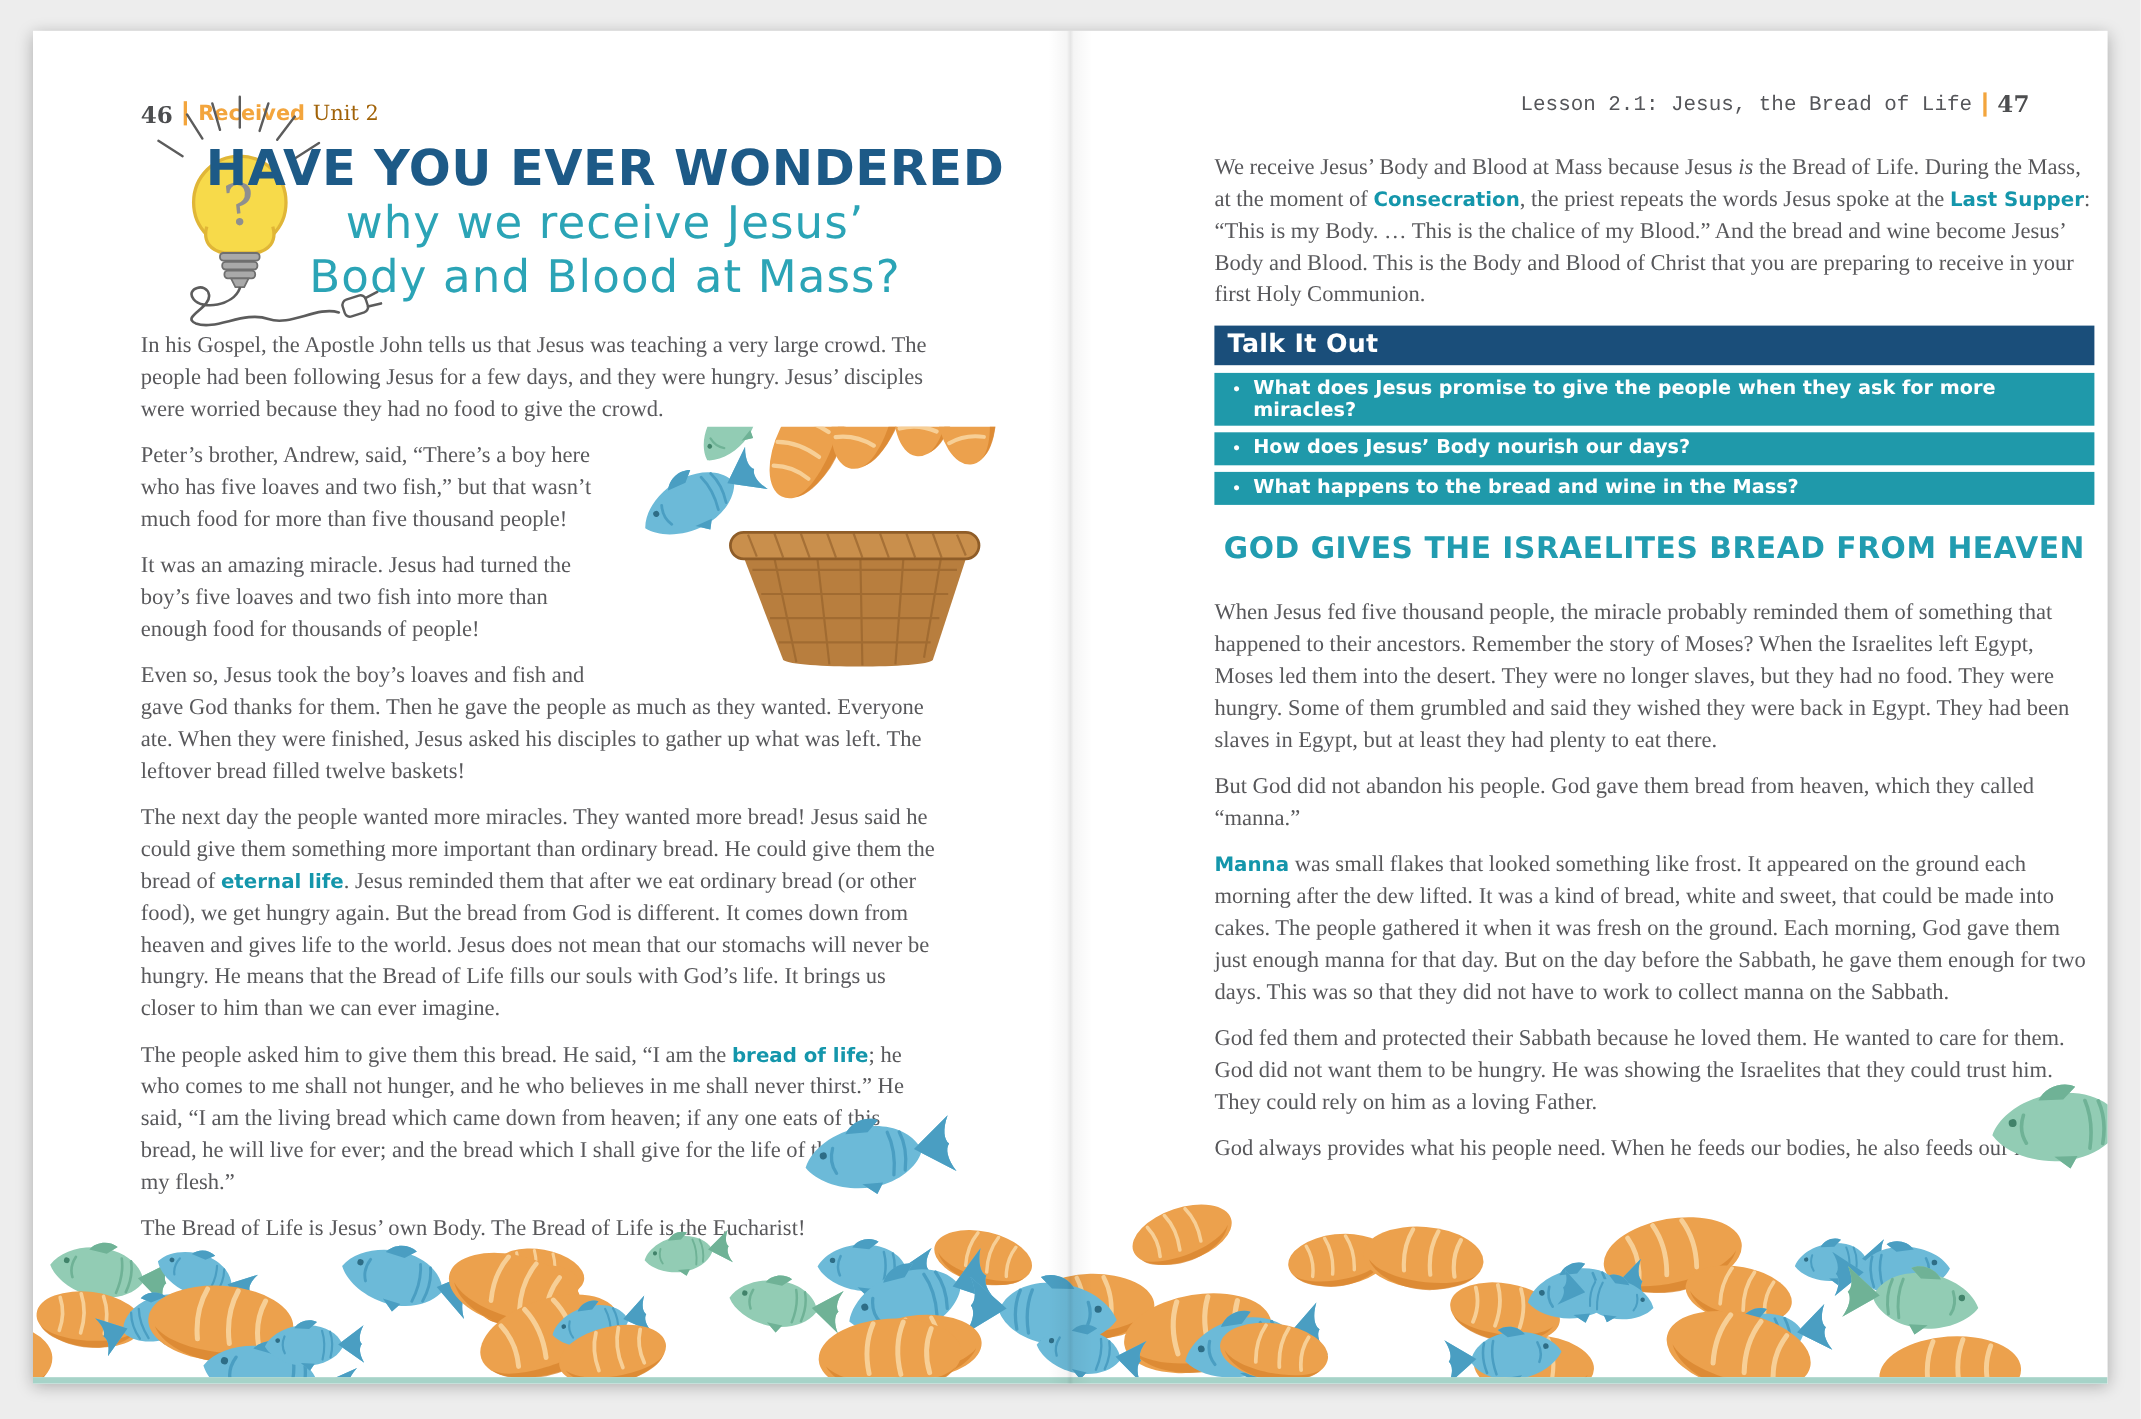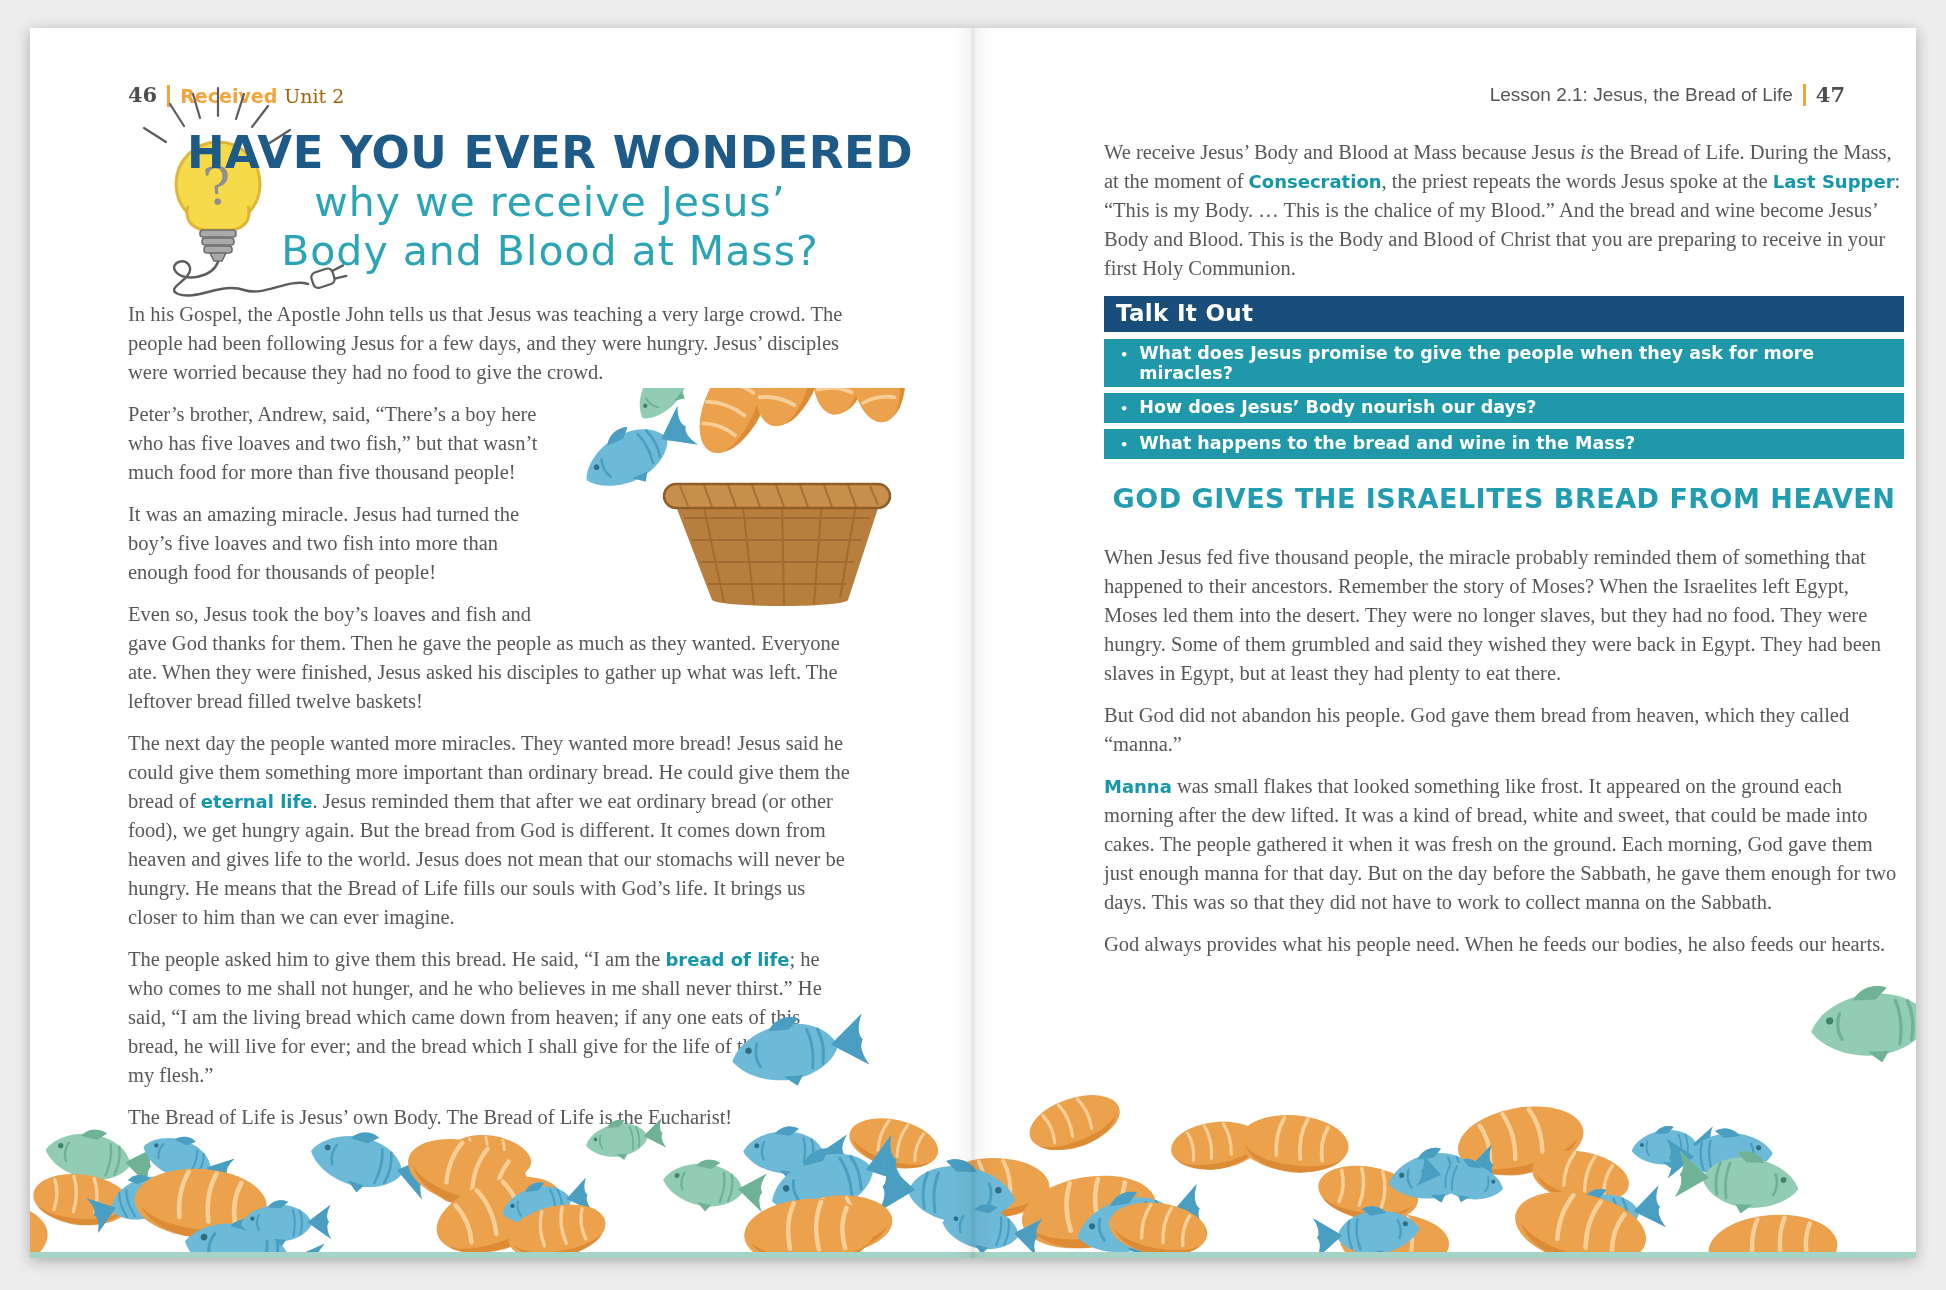--- a/index.html
+++ b/index.html
@@ -13,27 +13,27 @@
     position:absolute;left:30px;top:28px;width:1886px;height:1230px;
     background:#ffffff;box-shadow:0 3px 14px rgba(0,0,0,.28);
     overflow:hidden;
   }
   .seam{
     position:absolute;left:923px;top:0;width:40px;height:100%;
     background:linear-gradient(90deg,rgba(0,0,0,0) 0%,rgba(0,0,0,.04) 42%,rgba(0,0,0,.10) 50%,rgba(0,0,0,.04) 58%,rgba(0,0,0,0) 100%);
     pointer-events:none;
   }
   
-  .lp-header{position:absolute;left:98px;top:54px;display:flex;align-items:flex-end;}
+  .lp-header{position:absolute;left:98px;top:64px;display:flex;align-items:flex-start;}
   .rp-header{position:absolute;left:1015px;top:54px;width:800px;display:flex;align-items:center;justify-content:flex-end;}
   .pgnum{font-family:"DejaVu Serif",serif;font-weight:bold;font-size:21px;color:#4d4e50;}
   .hdr-bar{width:3px;height:22px;background:#f3a53d;margin:0 10px;}
   .series{font-family:"DejaVu Sans",sans-serif;font-weight:bold;font-size:19px;color:#f3a53d;margin-right:7px;}
   .unit{font-family:"DejaVu Serif",serif;font-size:19px;color:#a16207;}
-  .lesson{font-family:Liberation Sans, sans-serif;font-size:19px;color:#55565a;}
+  .lesson{font-family:Liberation Mono, monospace;font-size:19px;color:#55565a;}
   
   .title-block{position:absolute;left:120px;top:100px;width:800px;text-align:center;}
   .big-title{
     margin:0;font-family:"DejaVu Sans",sans-serif;font-weight:bold;
     font-size:45px;line-height:50px;letter-spacing:.5px;color:#1d5a87;
   }
   .sub{
     font-family:"DejaVu Sans",sans-serif;font-weight:400;
     font-size:41px;line-height:49px;letter-spacing:1px;color:#2ba4b6;
   }
@@ -221,20 +221,21 @@
             <span class="q-bullet">•</span>
             <span>What happens to the bread and wine in the Mass?</span>
           </div>
         </div>
 
       <h2 class="section-heading">GOD GIVES THE ISRAELITES BREAD FROM HEAVEN</h2>
 
       <p><span>When Jesus fed five thousand people, the miracle probably reminded them of something that happened to their ancestors. Remember the story of Moses? When the Israelites left Egypt, Moses led them into the desert. They were no longer slaves, but they had no food. They were hungry. Some of them grumbled and said they wished they were back in Egypt. They had been slaves in Egypt, but at least they had plenty to eat there.</span></p>
       <p><span>But God did not abandon his people. God gave them bread from heaven, which they called “manna.”</span></p>
       <p><span class="kw">Manna</span><span> was small flakes that looked something like frost. It appeared on the ground each morning after the dew lifted. It was a kind of bread, white and sweet, that could be made into cakes. The people gathered it when it was fresh on the ground. Each morning, God gave them just enough manna for that day. But on the day before the Sabbath, he gave them enough for two days. This was so that they did not have to work to collect manna on the Sabbath.</span></p>
+      <p><span>God fed them and protected their Sabbath because he loved them. He wanted to care for them. God did not want them to be hungry. He was showing the Israelites that they could trust him. They could rely on him as a loving Father.</span></p>
       <p><span>God always provides what his people need. When he feeds our bodies, he also feeds our hearts.</span></p>
     </div>
 
     <svg class="rp-fish" width="180" height="95" viewBox="0 0 180 95">
       <use href="#sym-fish-green" transform="translate(6,16) rotate(-6) scale(1.5)"></use>
     </svg>
 
     <div class="band">
       <svg id="band-svg" width="1886" height="158" viewBox="0 0 1886 158">
           <use href="#sym-fish-green" transform="translate(18.4,26.4) rotate(9.6) scale(1.09,1.09)"></use>

